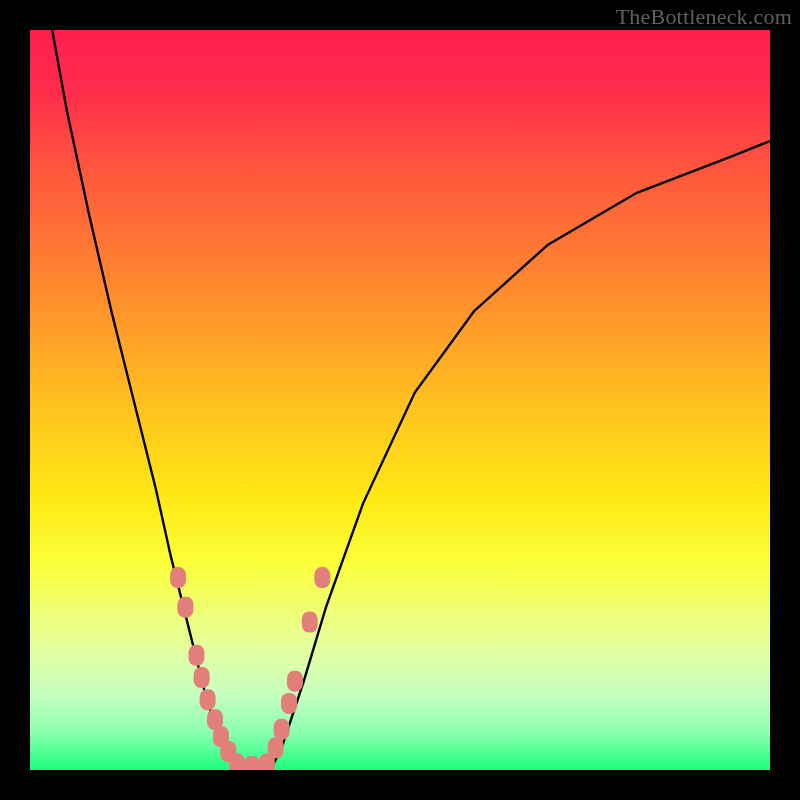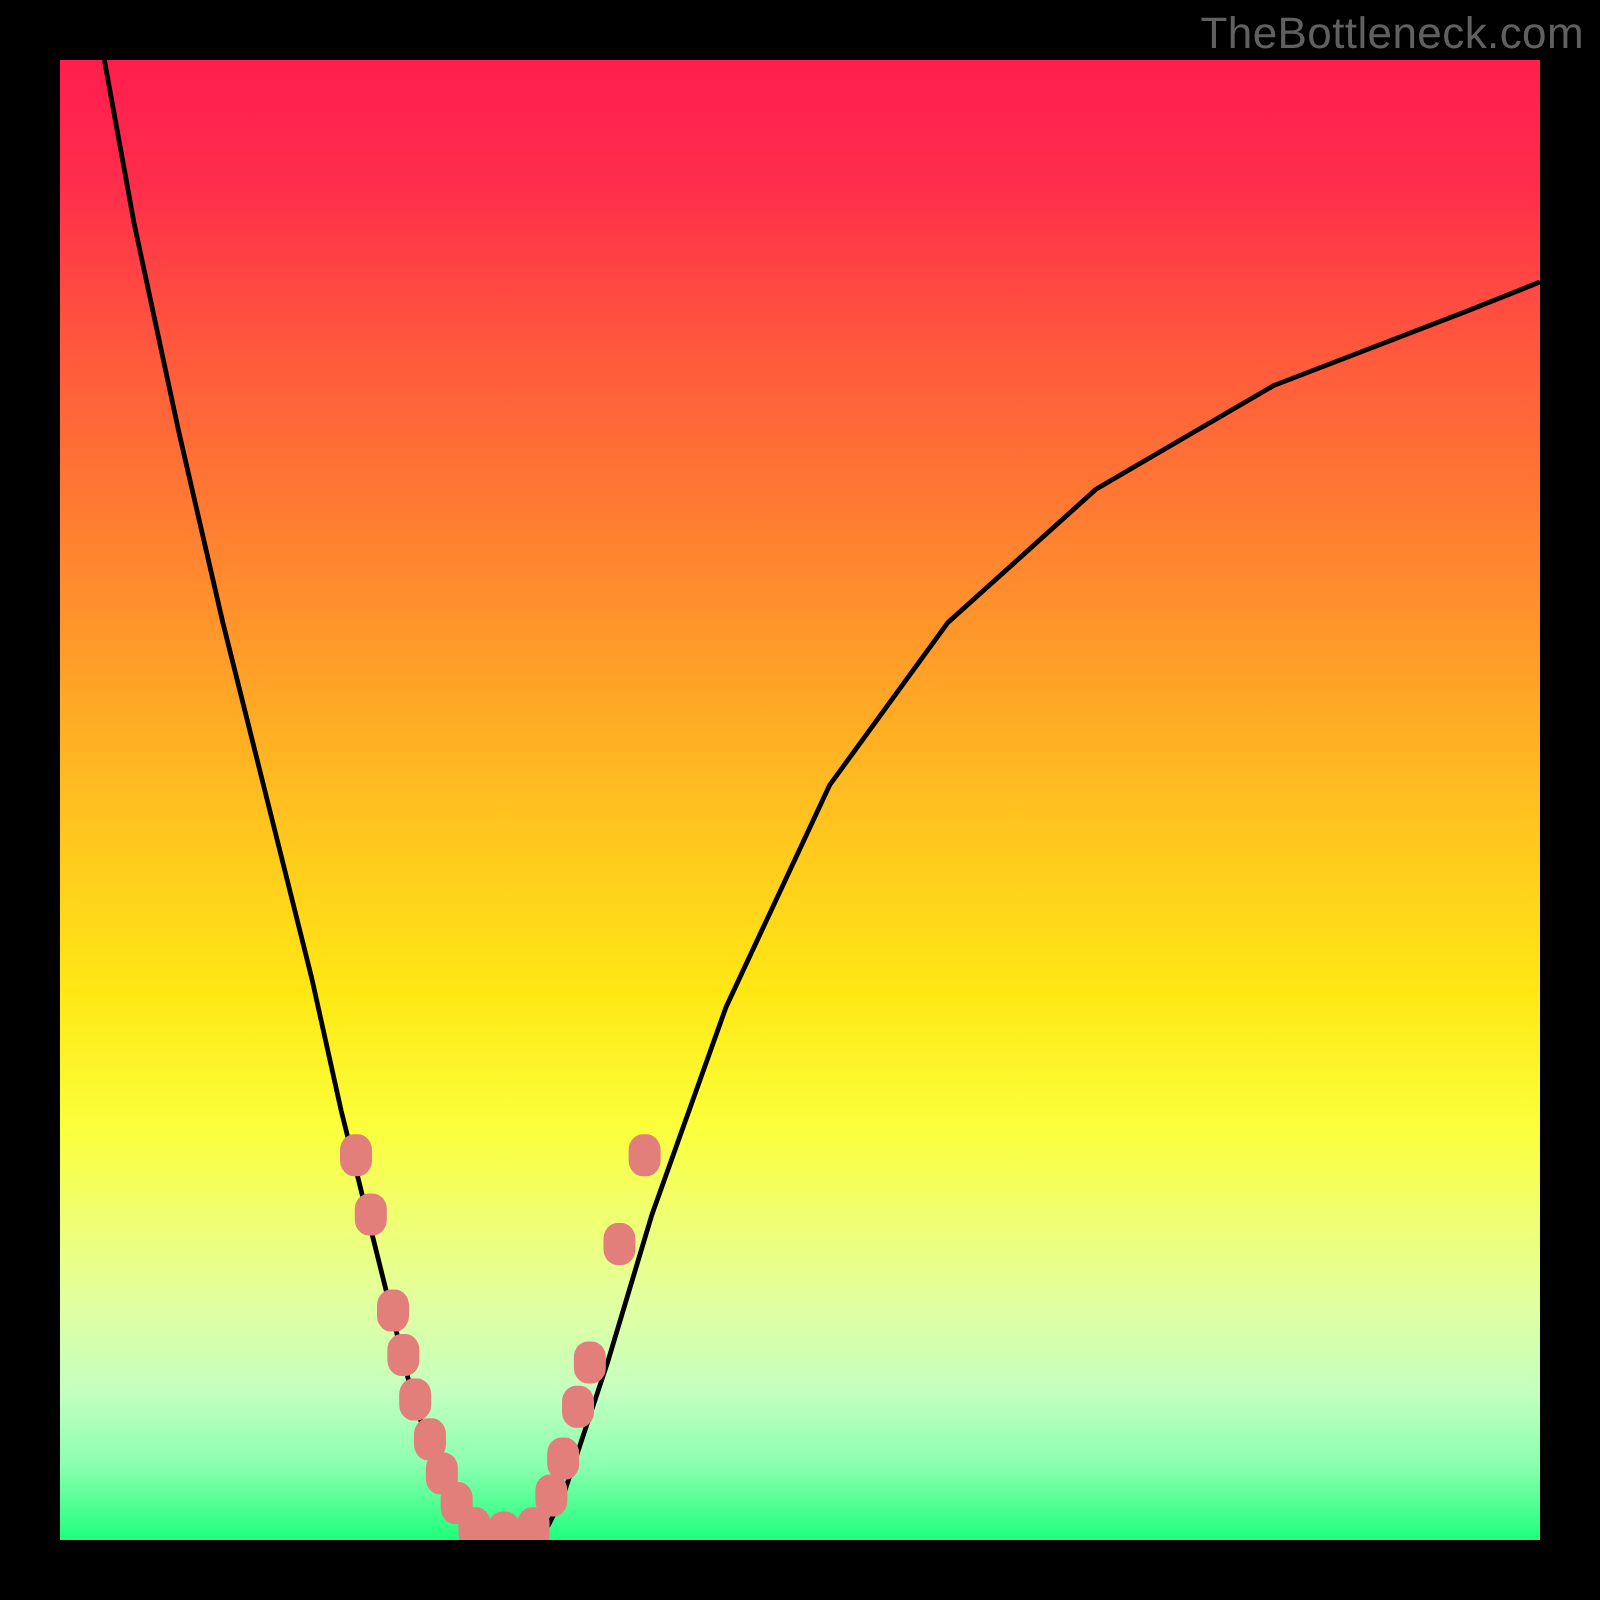--- a/index.html
+++ b/index.html
@@ -8,20 +8,21 @@
     width: 800px;
     height: 800px;
     background: #000;
     overflow: hidden;
     font-family: Arial, Helvetica, sans-serif;
   }
   .frame {
     position: absolute;
     inset: 0;
     background: #000;
+    font-family: Liberation Serif, serif;
   }
   .plot {
     position: absolute;
     left: 30px;
     top: 30px;
     width: 740px;
     height: 740px;
     overflow: hidden;
   }
   .plot svg {

